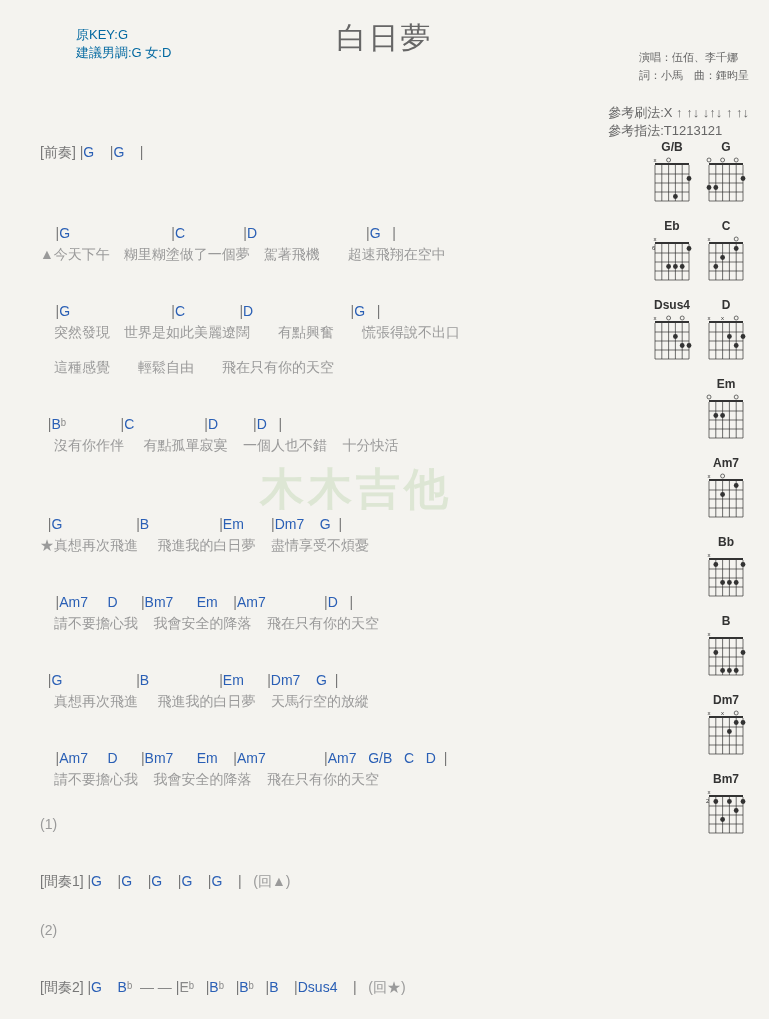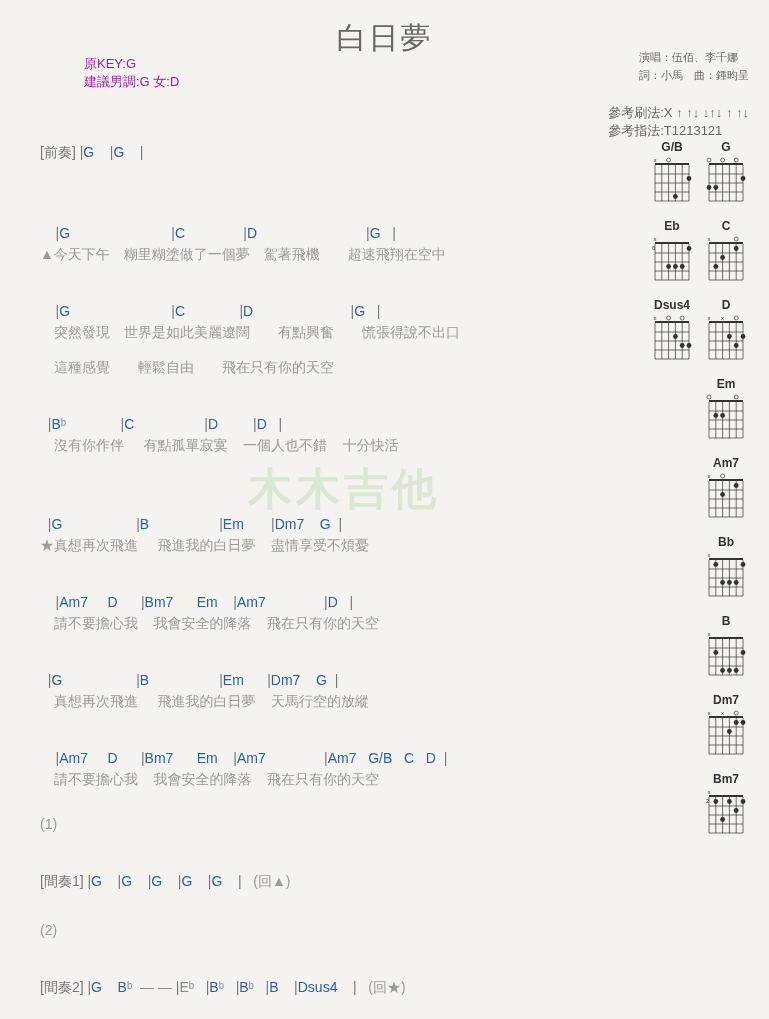--- a/index.html
+++ b/index.html
@@ -14,22 +14,22 @@
   }
   .header { padding-top:18px; }
   .title {
     text-align:center;
     font-size:30px;
     color:#666;
     font-weight:normal;
     letter-spacing:2px;
   }
   .meta-left {
-    position:absolute; left:84px; top:26px;
-    font-size:13px; line-height:18px; color:#a21caf;margin-top:29px;
+    position:absolute; left:76px; top:26px;
+    font-size:13px; line-height:18px; color:#0369a1;
   }
   .meta-right {
     position:absolute; right:20px; top:48px;
     font-size:11px; line-height:18px; color:#666; text-align:left;
   }
   .main {
     position:absolute; left:40px; top:106px; width:560px;
     font-size:14px; color:#888; line-height:1.5;
   }
   .ref {
@@ -43,21 +43,21 @@
   .lyricline { white-space:pre; color:#9a9a9a; margin-bottom:14px; }
   .block { margin-bottom:2px; }
   .diagram-col {
     position:absolute; right:22px; top:140px; width:130px;
   }
   .dgrow { display:flex; justify-content:flex-end; gap:12px; margin-bottom:14px; }
   .dg { display:flex; flex-direction:column; align-items:center; }
   .dg-name { font-size:12px; font-weight:bold; color:#333; margin-bottom:3px; white-space:pre; }
   svg.fret { width:42px; height:48px; }
   .watermark {
-    position:absolute; left:248px; top:460px;
+    position:absolute; left:260px; top:460px;
     font-size:44px; font-weight:bold;
     color:rgba(150,190,130,0.25);
     letter-spacing:4px;
     transform:rotate(0deg);
     pointer-events:none;
     text-align:right;
   }
 </style>
 </head>
 <body>

